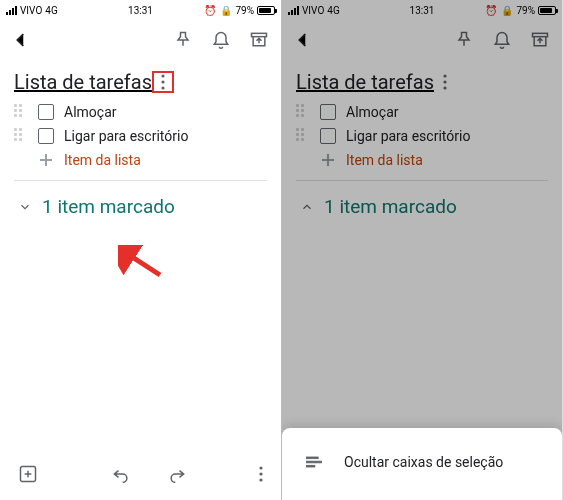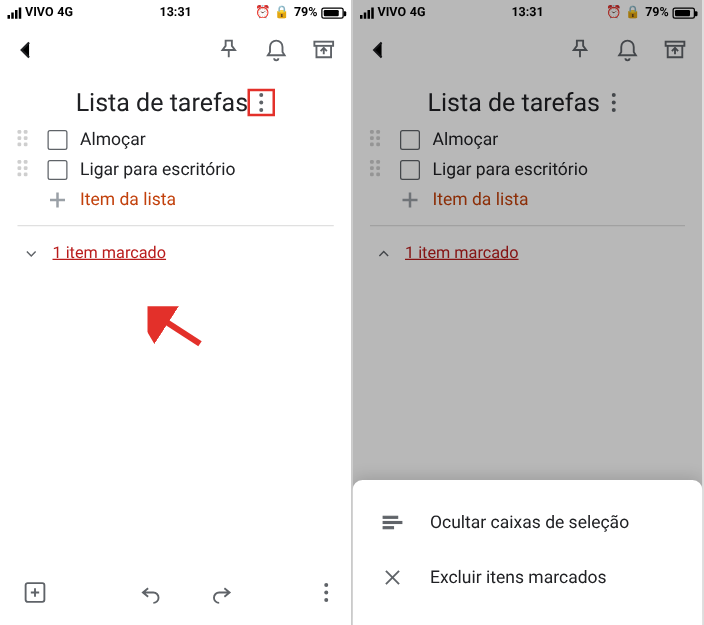--- a/index.html
+++ b/index.html
@@ -30,21 +30,21 @@
   .phone + .phone { border-left: 1px solid #bbb; }
 
   
   .statusbar {
     height: 20px;
     display: flex;
     align-items: center;
     justify-content: space-between;
     padding: 0 6px;
     font-size: 10px;
-    font-weight: 700;
+    font-weight: 400;
   }
   .statusbar .left, .statusbar .right { display: flex; align-items: center; gap: 3px; }
   .statusbar .center { position: absolute; left: 50%; transform: translateX(-50%); }
   .sig-bars { display: inline-flex; align-items: flex-end; gap: 1px; }
   .sig-bars span { width: 2px; background: #000; }
   .sig-bars span:nth-child(1){height:3px;}
   .sig-bars span:nth-child(2){height:5px;}
   .sig-bars span:nth-child(3){height:7px;}
   .sig-bars span:nth-child(4){height:9px;}
   .battery {
@@ -63,22 +63,23 @@
     padding: 10px 12px 8px;
   }
   .app-header .hicons { display: flex; gap: 18px; align-items: center; }
   .icon-svg { width: 20px; height: 20px; stroke: #5f6368; fill: none; stroke-width: 1.8; }
   .icon-back { width: 18px; height: 18px; stroke: #202124; stroke-width: 2.2; }
 
   
   .title-row {
     display: flex;
     align-items: center;
-    justify-content: center;
+    justify-content: flex-start;
     padding: 8px 14px 6px 14px;
+    text-decoration: underline;
   }
   .title-row h1 { font-size: 20px; font-weight: 400; color: #202124; }
   .more-btn { width: 22px; height: 22px; display:flex; align-items:center; justify-content:center;}
   .more-btn.boxed { border: 2px solid #e3302a; padding: 1px 0;}
   .dots-svg { fill: #5f6368; }
 
   
   .list { padding: 0 8px 0 12px; }
   .row {
     display: flex;
@@ -108,21 +109,21 @@
   }
   .plus-icon::before { left:7px; top:2px; width:2px; height:12px; }
   .plus-icon::after { left:2px; top:7px; width:12px; height:2px; }
   .placeholder { color:#c2410c; }
   .struck { color:#9aa0a6; text-decoration: line-through; }
 
   .divider { height:1px; background:#e0e0e0; margin: 8px 14px; }
 
   .section-toggle {
     display:flex; align-items:center; gap:10px; padding: 6px 14px 10px 18px;
-    font-size: 13px; color:#b91c1c;text-decoration:underline;
+    font-size: 19px; color:#0f766e;
   }
   .chev { width:14px; height:14px; stroke:#5f6368; stroke-width:2; fill:none;}
 
   .arrow {
     position:absolute; left:118px; top:245px; z-index:5;
   }
   .arrow svg { width:46px; height:36px; }
 
   
   .toolbar {
@@ -453,24 +454,15 @@
     <div class="srow">
       <span class="sicon">
         <svg width="20" height="20" viewBox="0 0 24 24" fill="#5f6368">
             <rect x="3" y="6" width="14" height="2"></rect>
             <rect x="3" y="11" width="18" height="2"></rect>
             <rect x="3" y="16" width="10" height="2"></rect>
           </svg>
       </span>
       <span>Ocultar caixas de seleção</span>
     </div>
-    <div class="srow">
-      <span class="sicon">
-        <svg width="18" height="18" viewBox="0 0 24 24" fill="none" stroke="#5f6368" stroke-width="2">
-            <line x1="5" y1="5" x2="19" y2="19"></line>
-            <line x1="19" y1="5" x2="5" y2="19"></line>
-          </svg>
-      </span>
-      <span>Excluir itens marcados</span>
-    </div>
   </div>
 
 </div>
 
 </body></html>

